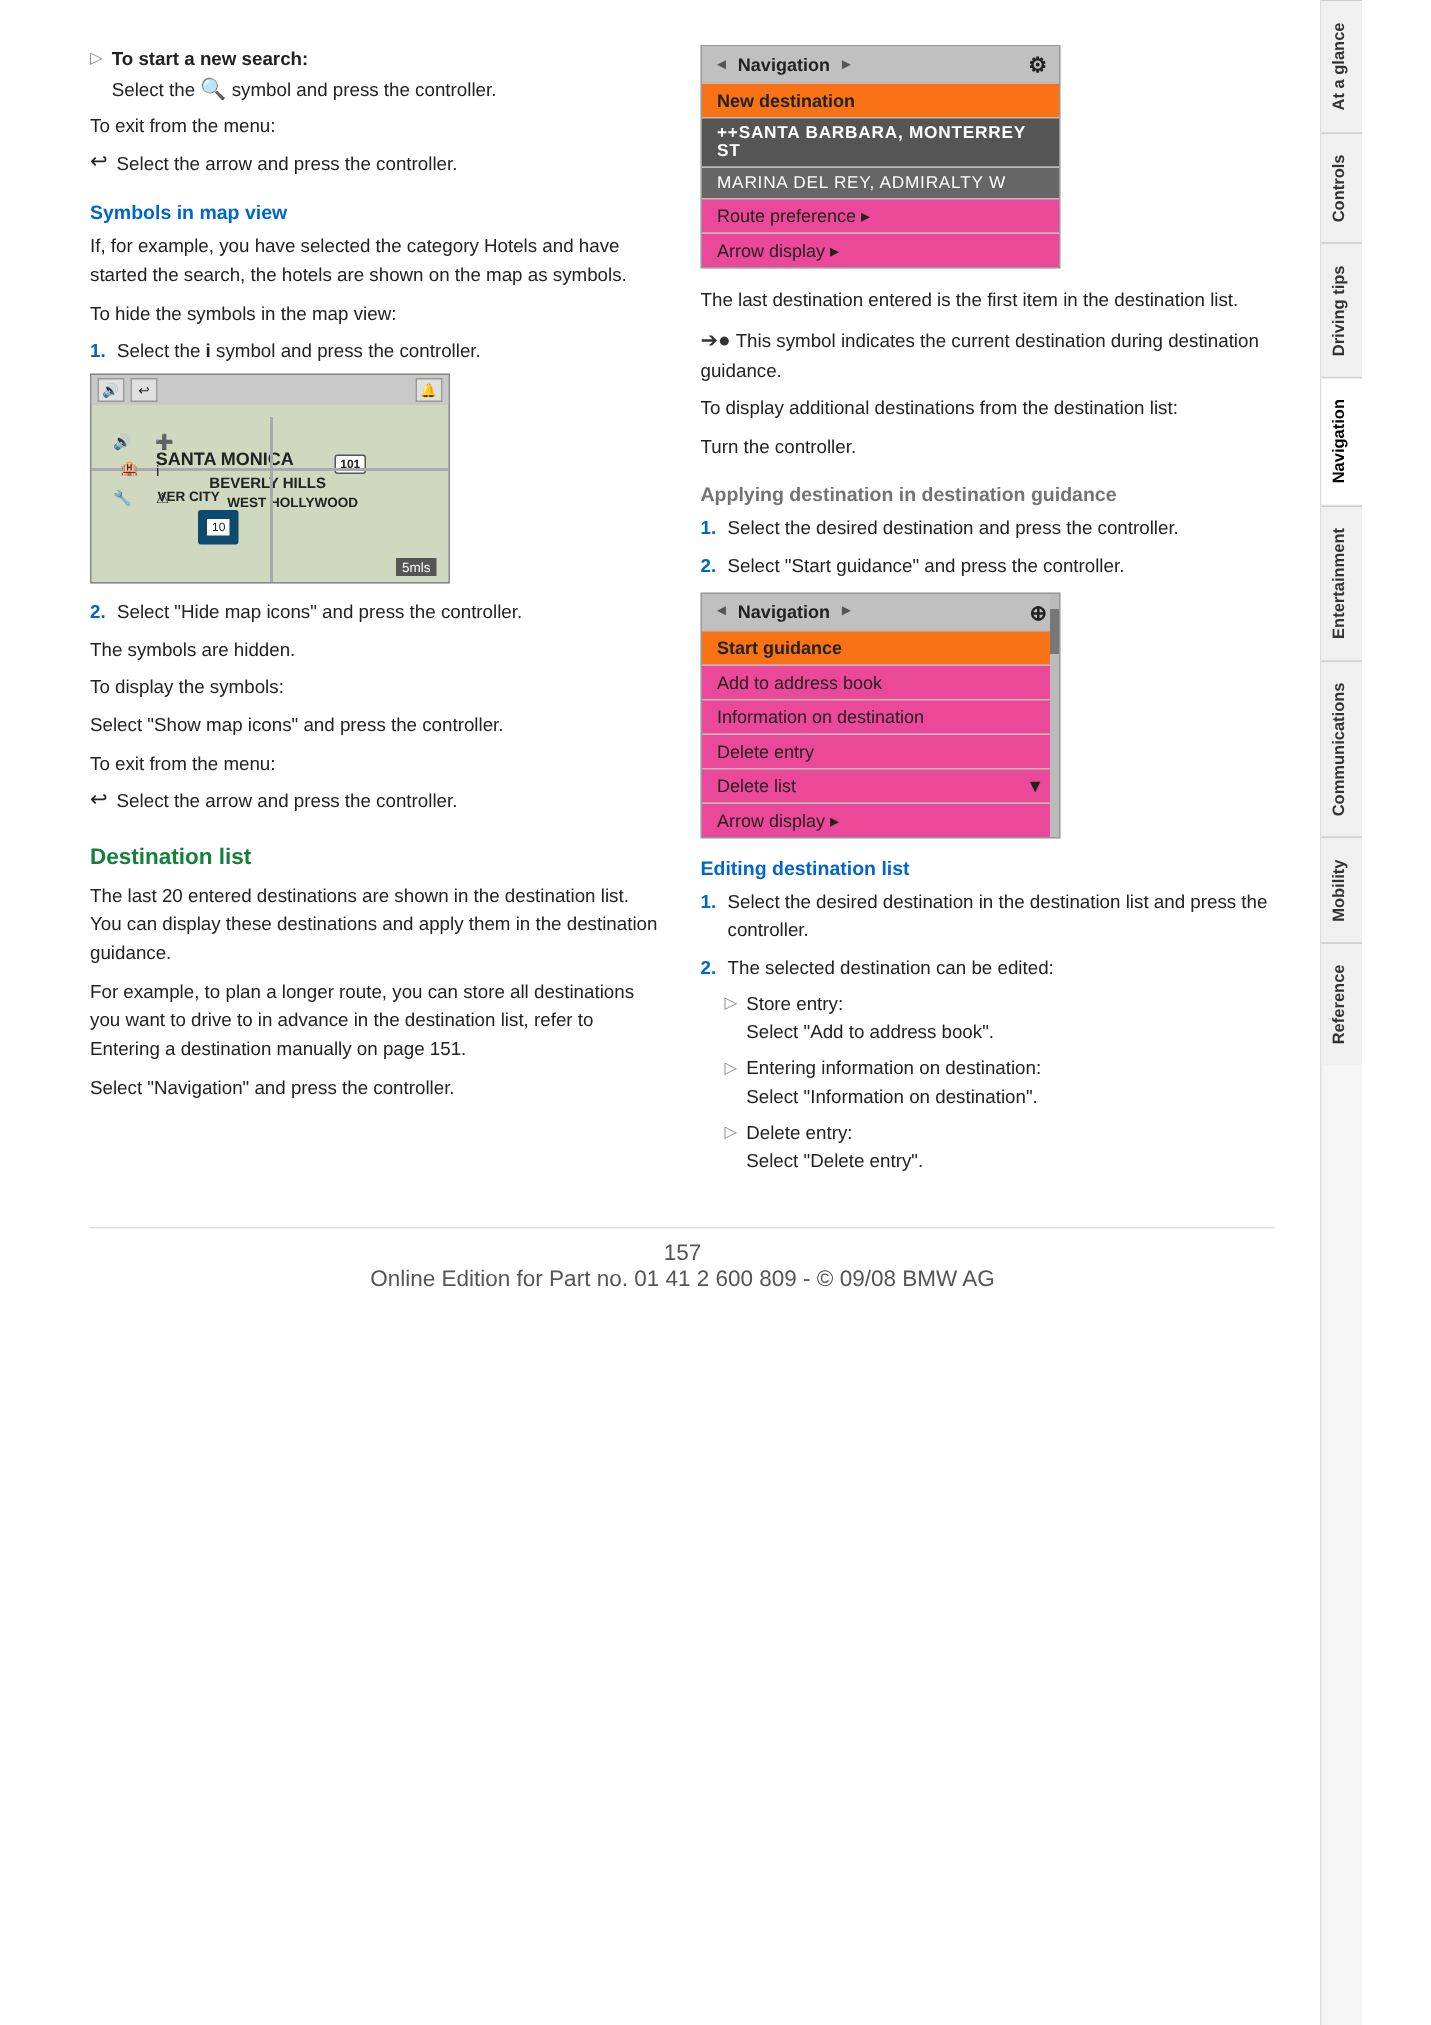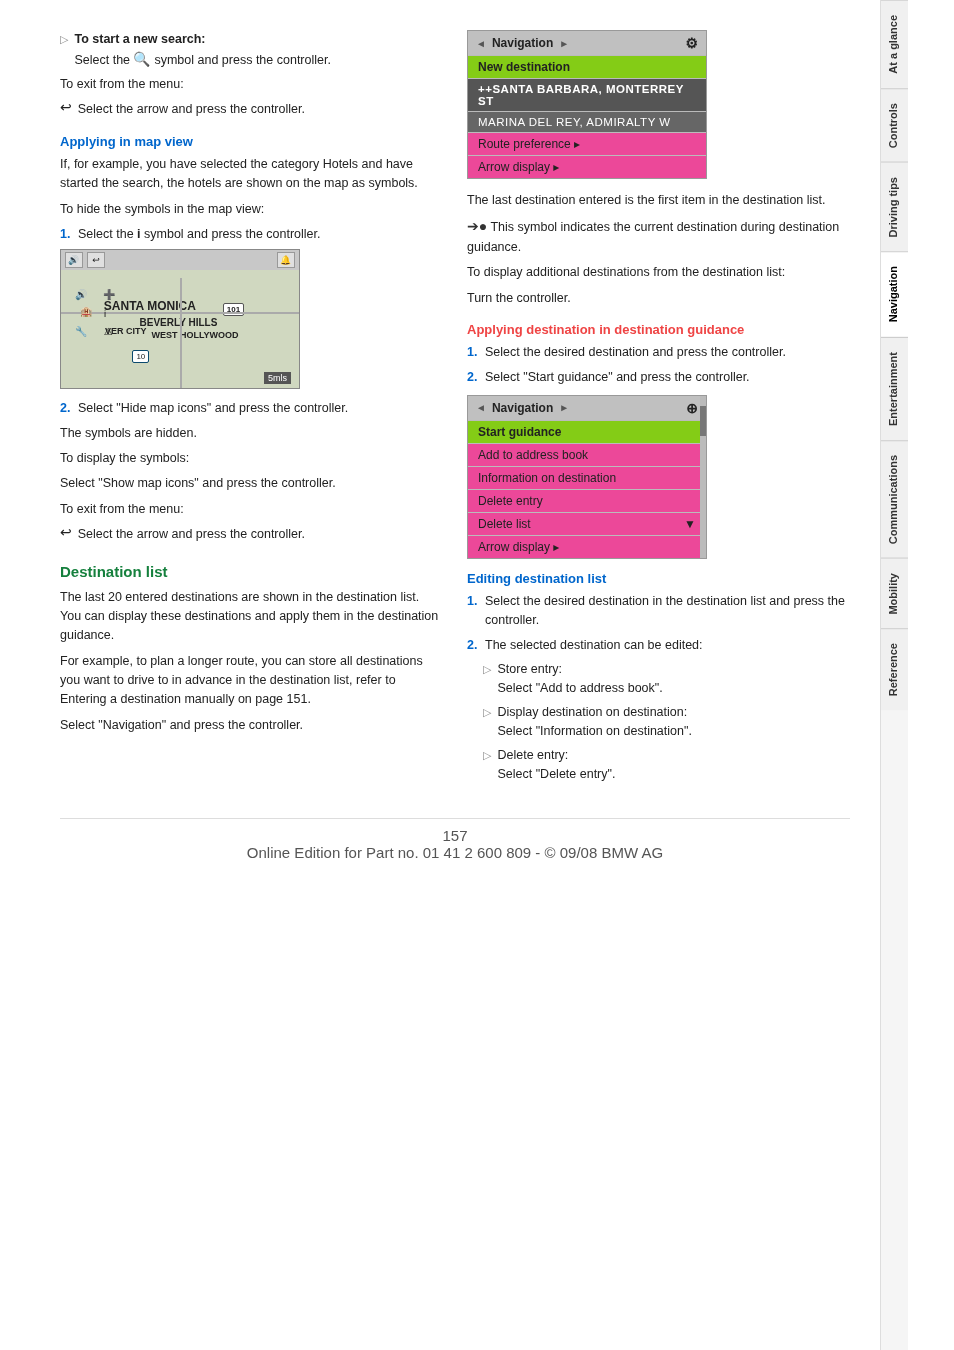--- a/index.html
+++ b/index.html
@@ -155,21 +155,21 @@
 
     .nav-ui-item {
       padding: 4px 10px;
       font-size: 12px;
       border-top: 1px solid #bbb;
       background: #ec4899;
       cursor: pointer;
     }
 
     .nav-ui-item.highlighted {
-      background: #84cc16;
+      background: #f97316;
       font-weight: bold;
     }
 
     .nav-ui-item.dark {
       background: #555;
       color: #fff;
       font-weight: bold;
       font-size: 11.5px;
       letter-spacing: 0.5px;
     }
@@ -297,21 +297,21 @@
             <span>Select the <span style="font-size:14px;">🔍</span> symbol and press the controller.</span>
           </div>
         </div>
 
         <div class="body-text">To exit from the menu:</div>
         <div class="symbol-line" style="margin-bottom:12px;">
           <span class="arrow-back-icon">↩</span>
           <span>Select the arrow and press the controller.</span>
         </div>
 
-        <div class="section-heading">Applying in map view</div>
+        <div class="section-heading">Symbols in map view</div>
         <div class="body-text">If, for example, you have selected the category Hotels and have started the search, the hotels are shown on the map as symbols.</div>
         <div class="body-text">To hide the symbols in the map view:</div>
 
         <div class="numbered-item">
           <span class="num">1.</span>
           <span>Select the <strong>i</strong> symbol and press the controller.</span>
         </div>
 
         <div class="map-placeholder">
           <div class="map-inner">
@@ -335,21 +335,21 @@
             <div style="position:absolute;top:45%;left:0;right:0;height:2px;background:#aaa;"></div>
             <div style="position:absolute;top:20%;bottom:0;left:50%;width:2px;background:#aaa;"></div>
 
             <div style="position:absolute;top:28%;left:6%;font-size:10px;">🔊</div>
             <div style="position:absolute;top:28%;left:18%;font-size:10px;">➕</div>
             <div style="position:absolute;top:40%;left:8%;font-size:10px;">🏨</div>
             <div style="position:absolute;top:40%;left:18%;font-size:10px;">ℹ</div>
             <div style="position:absolute;top:55%;left:6%;font-size:10px;">🔧</div>
             <div style="position:absolute;top:55%;left:18%;font-size:10px;">⚠</div>
 
-            <div style="position:absolute;bottom:18%;left:30%;background:#fff;border:1px solid #0c4a6e;border-radius:2px;font-size:8px;padding:1px 3px;">10</div>
+            <div style="position:absolute;bottom:18%;left:30%;background:#fff;border:6px solid #0c4a6e;border-radius:2px;font-size:8px;padding:1px 3px;">10</div>
           </div>
         </div>
 
         <div class="numbered-item">
           <span class="num">2.</span>
           <span>Select "Hide map icons" and press the controller.</span>
         </div>
 
         <div class="body-text">The symbols are hidden.</div>
         <div class="body-text">To display the symbols:</div>
@@ -384,21 +384,21 @@
         </div>
 
         <div class="body-text">The last destination entered is the first item in the destination list.</div>
         <div class="body-text">
           <span class="dest-symbol">➔●</span>
           <span> This symbol indicates the current destination during destination guidance.</span>
         </div>
         <div class="body-text">To display additional destinations from the destination list:</div>
         <div class="body-text">Turn the controller.</div>
 
-        <div class="section-heading" style="color:#ef4444;">Applying destination in destination guidance</div>
+        <div class="section-heading" style="color:#737373;">Applying destination in destination guidance</div>
         <div class="numbered-item">
           <span class="num">1.</span>
           <span>Select the desired destination and press the controller.</span>
         </div>
         <div class="numbered-item">
           <span class="num">2.</span>
           <span>Select "Start guidance" and press the controller.</span>
         </div>
 
         <div class="nav-ui-box nav-ui-box-scrollable" style="margin-top:8px;position:relative;">
@@ -436,21 +436,21 @@
         <div class="bullet-item" style="margin-top:4px;">
           <span class="bullet-arrow">▷</span>
           <div>
             <span style="font-weight:normal;">Store entry:</span><br>
             <span>Select "Add to address book".</span>
           </div>
         </div>
         <div class="bullet-item">
           <span class="bullet-arrow">▷</span>
           <div>
-            <span>Display destination on destination:</span><br>
+            <span>Entering information on destination:</span><br>
             <span>Select "Information on destination".</span>
           </div>
         </div>
         <div class="bullet-item">
           <span class="bullet-arrow">▷</span>
           <div>
             <span>Delete entry:</span><br>
             <span>Select "Delete entry".</span>
           </div>
         </div>

